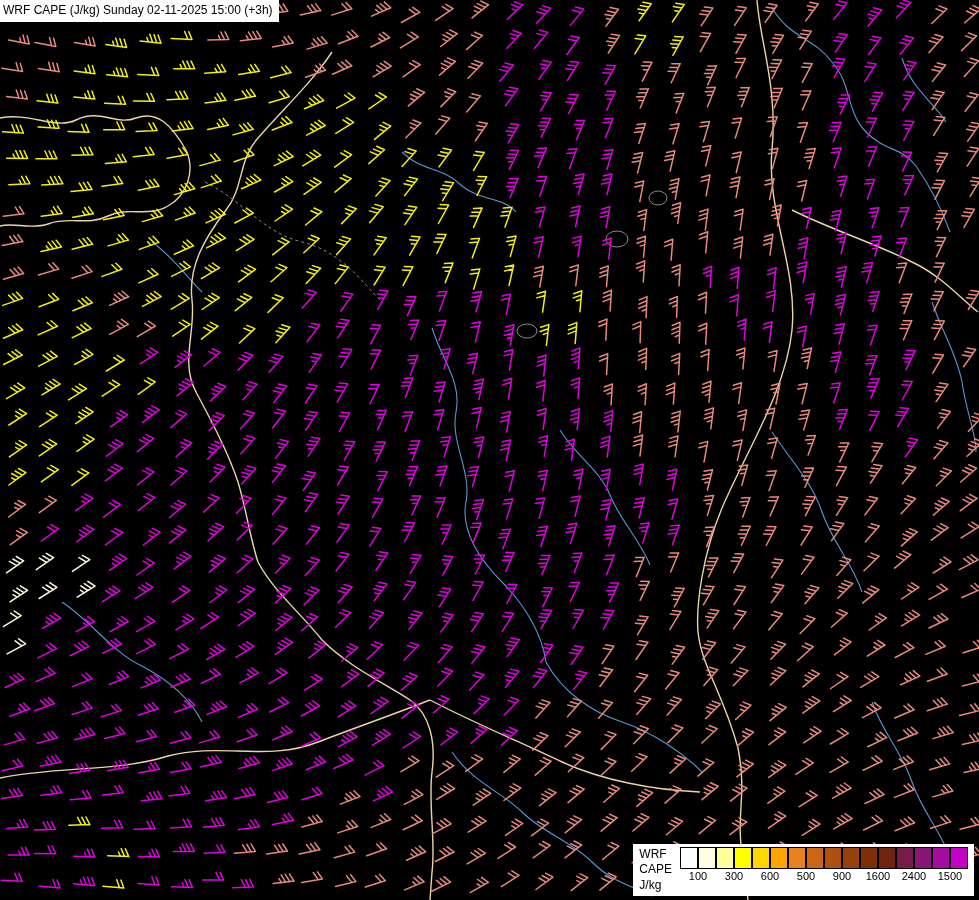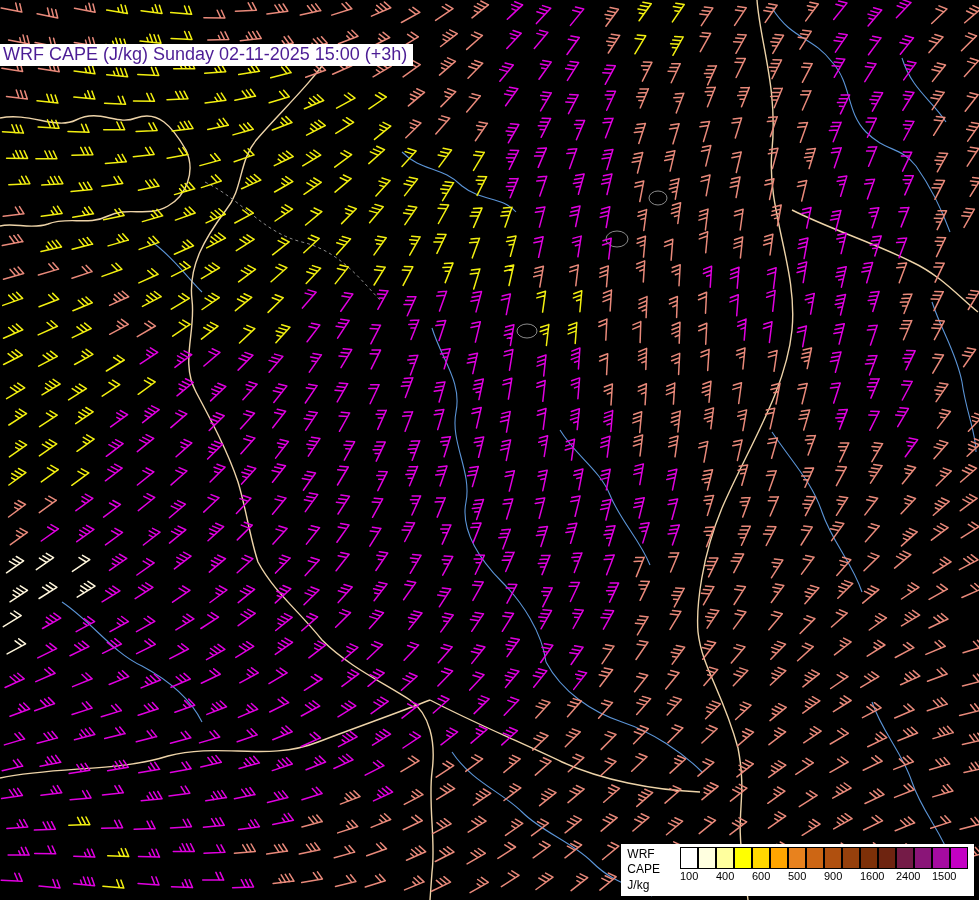--- a/index.html
+++ b/index.html
@@ -3,33 +3,33 @@
 <meta charset="utf-8">
 <style>
   html,body{margin:0;padding:0;background:#000;}
   .stage{
     position:relative;width:979px;height:900px;background:#000;
     overflow:hidden;font-family:"Liberation Sans",sans-serif;
   }
   #map-svg{position:absolute;top:0;left:0;}
   .titles{position:absolute;top:0;left:0;z-index:5;}
   .titlebox{
-    display:table;background:#ffffff;color:#4c1d95;
-    font-size:18px;line-height:21px;padding:0 6px 1px 3px;white-space:nowrap;margin-top:44px;
+    display:table;background:#ffffff;color:#000000;
+    font-size:12px;line-height:21px;padding:0 6px 1px 3px;white-space:nowrap;
   }
   .legend{
     position:absolute;right:5px;bottom:4px;z-index:5;background:#ffffff;
-    display:flex;gap:20px;padding:3px 6px 2px 6px;align-items:flex-start;color:#000;
+    display:flex;gap:8px;padding:3px 6px 2px 6px;align-items:flex-start;color:#000;
   }
   .legend-left{font-size:12px;line-height:1.32;}
   .legend-right{display:flex;flex-direction:column;}
   .legend-bar{display:flex;height:22px;}
   .swatch{width:18px;height:22px;display:inline-block;box-shadow:inset 0 0 0 1px #000;}
   .legend-ticks{display:flex;font-size:11px;margin-top:1px;}
-  .tick{width:36px;text-align:left;}
+  .tick{width:36px;text-align:center;}
 </style>
 </head>
 <body>
 
 <div class="stage">
 
   <svg id="map-svg" width="979" height="900" viewBox="0 0 979 900">
     <rect x="0" y="0" width="979" height="900" fill="#000000"></rect>
     <g id="rivers-layer">
         <path d="M772,8 C792,40 812,36 832,62 C852,84 846,112 866,132 C886,152 900,146 916,166 C930,186 942,210 950,232" stroke="#5b94d6" fill="none" stroke-width="1.1"></path>
@@ -93,21 +93,21 @@
           <span class="swatch" style="background: rgb(150, 64, 12);"></span>
           <span class="swatch" style="background: rgb(125, 48, 8);"></span>
           <span class="swatch" style="background: rgb(110, 36, 16);"></span>
           <span class="swatch" style="background: rgb(116, 27, 71);"></span>
           <span class="swatch" style="background: rgb(138, 21, 120);"></span>
           <span class="swatch" style="background: rgb(165, 11, 160);"></span>
           <span class="swatch" style="background: rgb(196, 0, 196);"></span>
         </div>
       <div class="legend-ticks" id="legend-ticks">
           <span class="tick">100</span>
-          <span class="tick">400</span>
+          <span class="tick">300</span>
           <span class="tick">600</span>
           <span class="tick">500</span>
           <span class="tick">900</span>
           <span class="tick">1600</span>
           <span class="tick">2400</span>
           <span class="tick">1500</span>
         </div>
     </div>
   </div>
 

